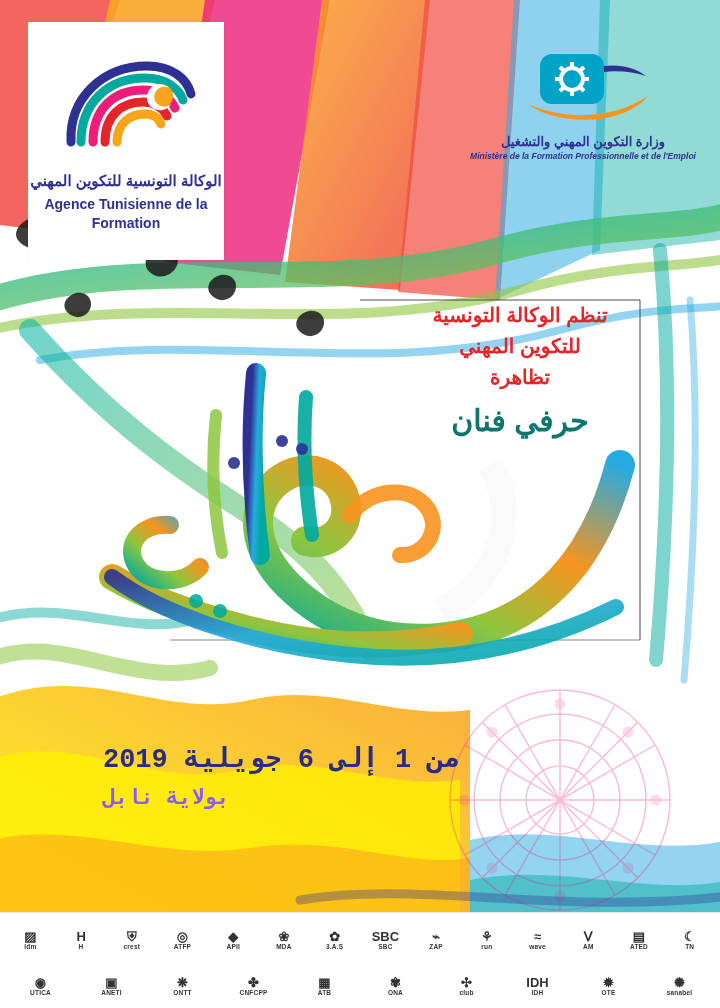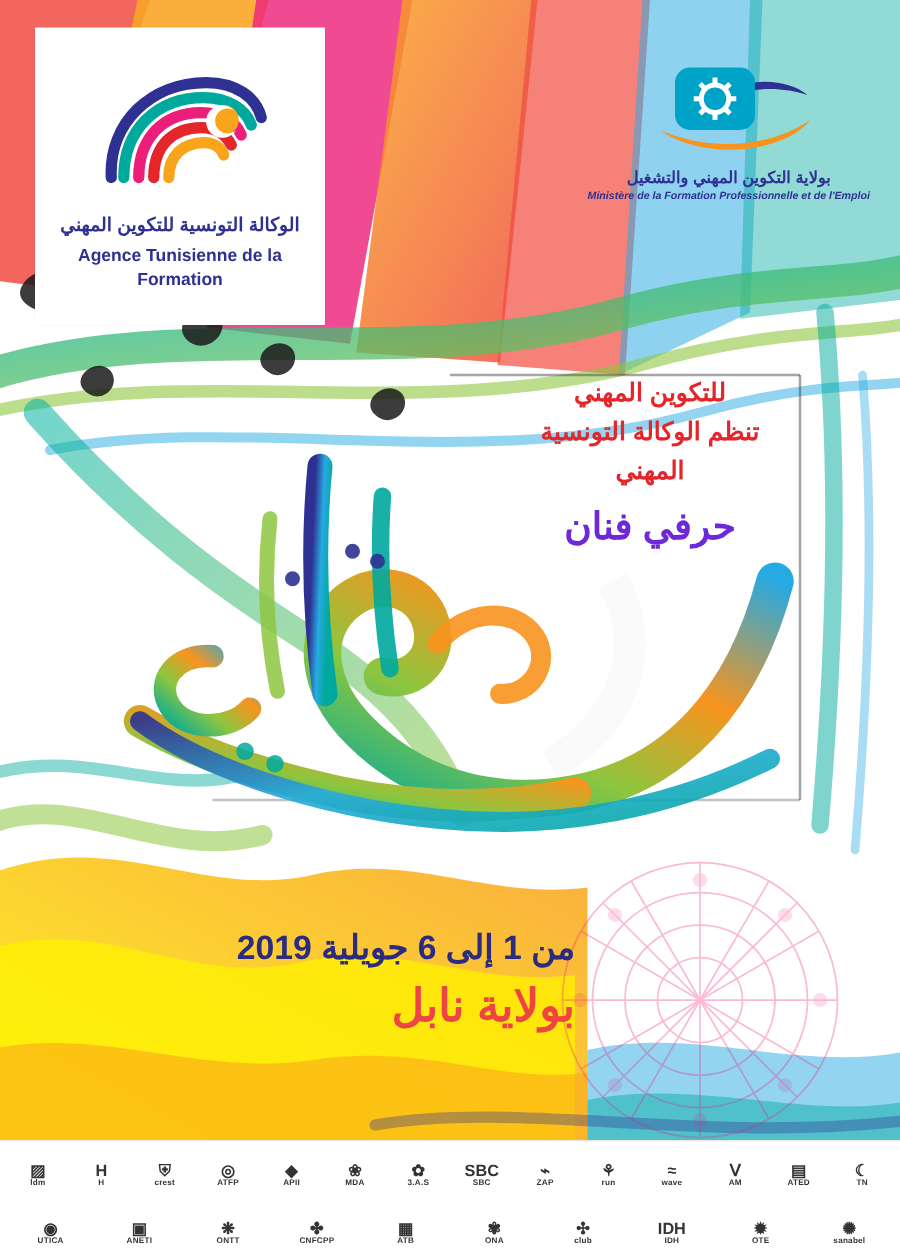--- a/index.html
+++ b/index.html
@@ -27,21 +27,21 @@
     position: absolute;
     inset: 0;
     pointer-events: none;
   }
 
   
   .logo-card {
     position: absolute;
     left: 28px;
     top: 22px;
-    width: 232px;
+    width: 196px;
     height: 238px;
     background: #ffffff;
     box-shadow: 0 0 0 1px rgba(0,0,0,0.02);
     z-index: 6;
     display: flex;
     flex-direction: column;
     align-items: center;
     justify-content: flex-start;
     padding-top: 28px;
     box-sizing: border-box;
@@ -113,21 +113,21 @@
     z-index: 6;
   }
   .headline .line {
     color: #e4252a;
     font-size: 20px;
     font-weight: bold;
     line-height: 1.55;
   }
   .headline .event-name {
     margin-top: 10px;
-    color: #6d28d9;
+    color: #0f766e;
     font-size: 30px;
     font-weight: bold;
     letter-spacing: -0.5px;
   }
 
   
   .calligraphy {
     position: absolute;
     left: 20px;
     top: 345px;
@@ -135,34 +135,35 @@
     height: 380px;
     z-index: 5;
     pointer-events: none;
   }
 
   
   .date-block {
     position: absolute;
     right: 260px;
     top: 742px;
-    text-align: right;
+    text-align: left;
     direction: rtl;
     z-index: 7;
+    font-family: Liberation Mono, monospace;
   }
   .date-line {
     color: #2b2b7f;
     font-size: 27px;
     font-weight: bold;
     white-space: nowrap;
   }
   .place-line {
     margin-top: 10px;
-    color: #ef4444;
-    font-size: 36px;
+    color: #8b5cf6;
+    font-size: 21px;
     font-weight: bold;
     white-space: nowrap;
   }
 
   
   .sponsors {
     position: absolute;
     left: 0;
     right: 0;
     bottom: 0;
@@ -346,28 +347,28 @@
       <svg viewBox="0 0 150 82" width="150" height="82" xmlns="http://www.w3.org/2000/svg">
         <path d="M44,8 h40 a12,12 0 0,1 12,12 v26 a12,12 0 0,1 -12,12 h-40 a12,12 0 0,1 -12,-12 v-26 a12,12 0 0,1 12,-12 Z" fill="#00a3c8"></path>
         <g stroke="#ffffff" stroke-width="4" fill="none">
           <circle cx="64" cy="33" r="11"></circle>
           <path d="M64,16 v6 M64,44 v6 M47,33 h6 M75,33 h6 M52,21 l4,4 M72,41 l4,4 M52,45 l4,-4 M72,25 l4,-4"></path>
         </g>
         <path d="M20,58 C55,74 105,74 140,50 C118,78 52,82 20,58 Z" fill="#f7941e"></path>
         <path d="M96,20 C112,18 128,22 138,30 C126,26 110,24 96,26 Z" fill="#2e3192"></path>
       </svg>
     </div>
-    <div class="ministry-ar">بولاية التكوين المهني والتشغيل</div>
+    <div class="ministry-ar">وزارة التكوين المهني والتشغيل</div>
     <div class="ministry-fr">Ministère de la Formation Professionnelle et de l'Emploi</div>
   </div>
 
   <div class="headline">
+    <div class="line">تنظم الوكالة التونسية</div>
     <div class="line">للتكوين المهني</div>
-    <div class="line">تنظم الوكالة التونسية</div>
-    <div class="line">المهني</div>
+    <div class="line">تظاهرة</div>
     <div class="event-name">حرفي فنان</div>
   </div>
 
   <svg class="calligraphy" viewBox="0 0 620 380" xmlns="http://www.w3.org/2000/svg">
 
     <path d="M600,120 C575,215 520,275 440,290 C370,303 310,282 268,240
              C232,204 228,160 258,136 C286,114 322,128 326,160
              C329,186 306,202 286,196" fill="none" stroke="url(#gCalli)" stroke-width="30" stroke-linecap="round" stroke-linejoin="round"></path>
     <path d="M440,290 C366,306 290,300 222,282 C168,268 126,252 92,232" fill="none" stroke="url(#gCalli)" stroke-width="26" stroke-linecap="round"></path>
 

